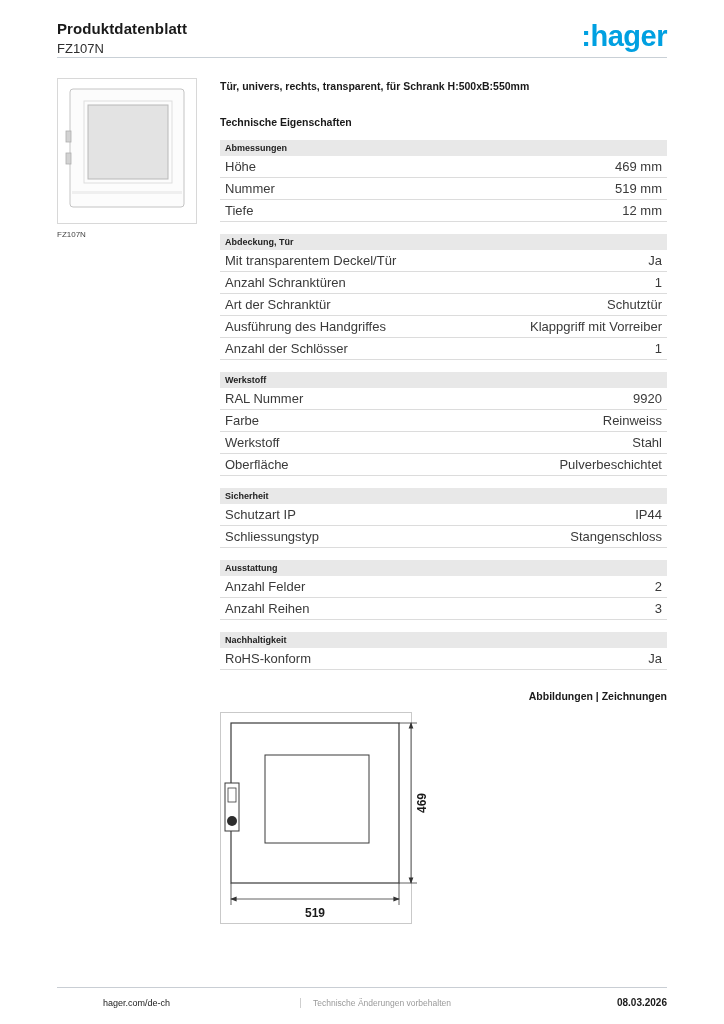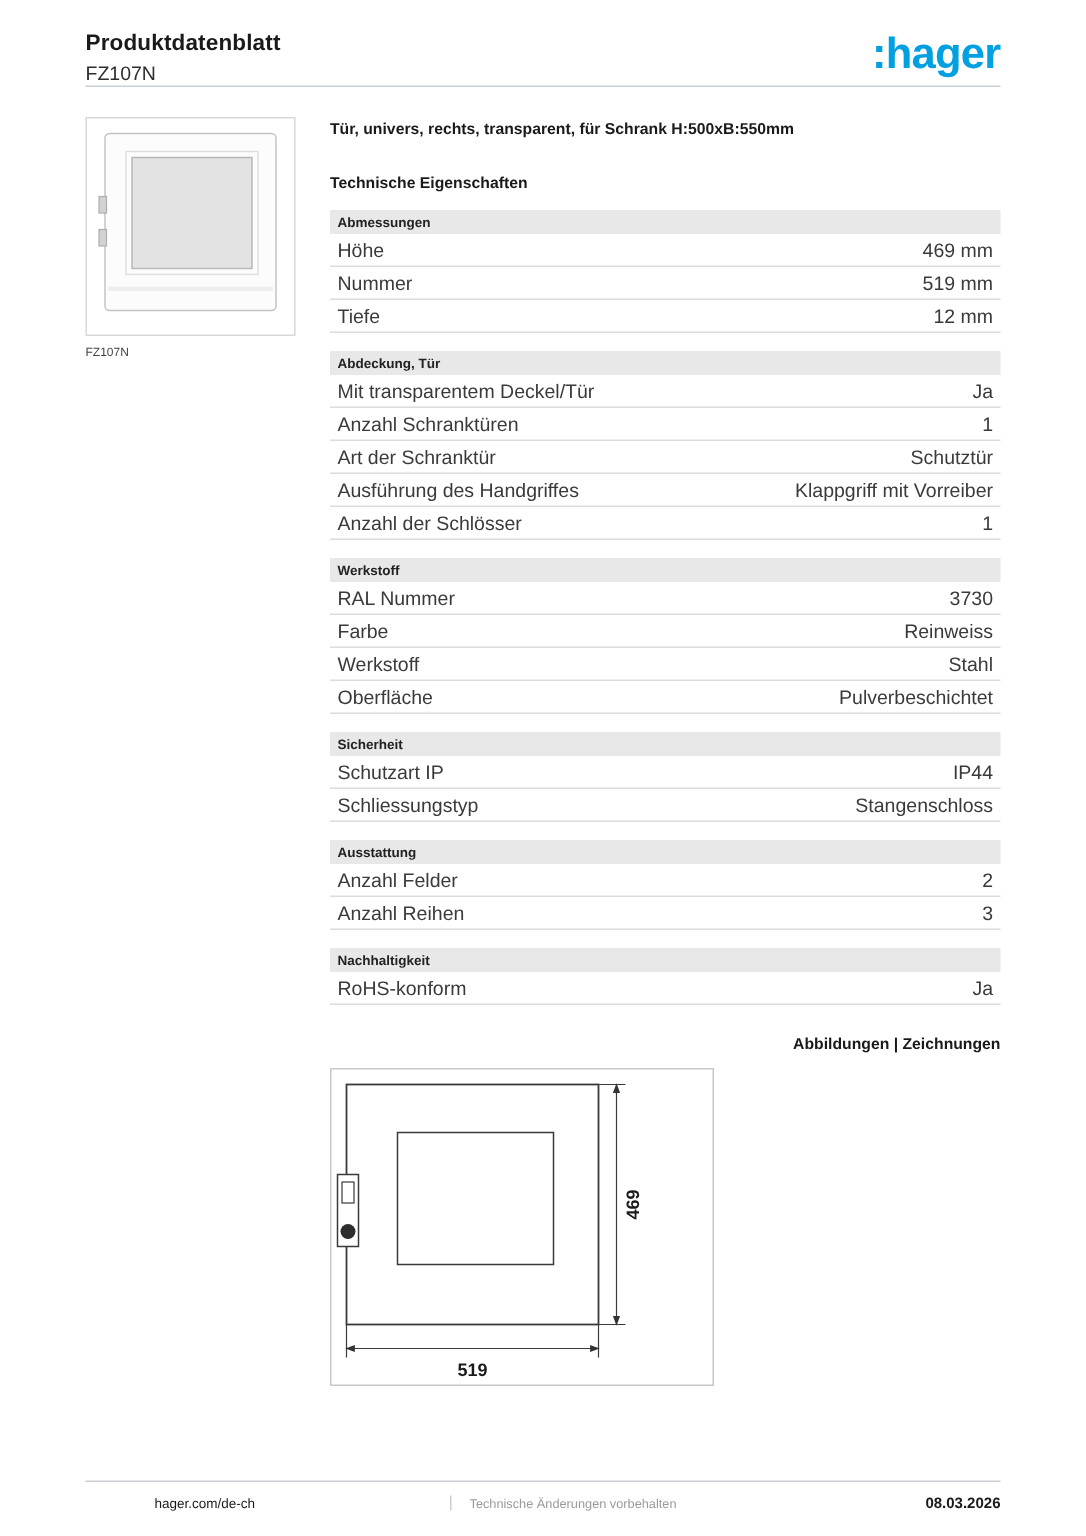--- a/index.html
+++ b/index.html
@@ -26,21 +26,21 @@
   .spec-section { margin-bottom: 12px; }
   .spec-header { background: #e8e8e8; font-weight: bold; font-size: 9px; color: #222;
                  padding: 3px 5px; }
   .spec-row { display: flex; justify-content: space-between; align-items: baseline;
               font-size: 13px; color: #3a3a3a; padding: 3px 5px;
               border-bottom: 1px solid #dcdcdc; }
   .spec-label { text-align: left; }
   .spec-value { text-align: right; white-space: nowrap; padding-left: 12px; }
 
   .drawings-title { font-size: 10.5px; font-weight: bold; color: #1a1a1a; margin: 20px 0 10px 0; text-align: right; }
-  .drawing-frame { width: 256px; height: 212px; border: 1px solid #c9c9c9; background: #fff; }
+  .drawing-frame { width: 192px; height: 212px; border: 1px solid #c9c9c9; background: #fff; }
 
   .footer { position: absolute; left: 57px; right: 57px; bottom: 16px;
             border-top: 1px solid #c9ced4; padding-top: 9px;
             display: flex; align-items: baseline; }
   .footer-left  { font-size: 9px; font-weight: normal; color: #1a1a1a; width: 243px; cursor: pointer; padding-left: 46px; }
   .footer-center{ font-size: 8.5px; color: #9a9a9a; flex: 1;
                   border-left: 1px solid #cfcfcf; padding-left: 12px; }
   .footer-right { font-size: 10px; font-weight: bold; color: #1a1a1a; }
 
   svg text { font-family: "Liberation Sans", sans-serif; }
@@ -114,21 +114,21 @@
             </div>
             <div class="spec-row">
               <span class="spec-label">Anzahl der Schlösser</span>
               <span class="spec-value">1</span>
             </div>
           </div>
           <div class="spec-section">
             <div class="spec-header">Werkstoff</div>
             <div class="spec-row">
               <span class="spec-label">RAL Nummer</span>
-              <span class="spec-value">3730</span>
+              <span class="spec-value">9920</span>
             </div>
             <div class="spec-row">
               <span class="spec-label">Farbe</span>
               <span class="spec-value">Reinweiss</span>
             </div>
             <div class="spec-row">
               <span class="spec-label">Werkstoff</span>
               <span class="spec-value">Stahl</span>
             </div>
             <div class="spec-row">

